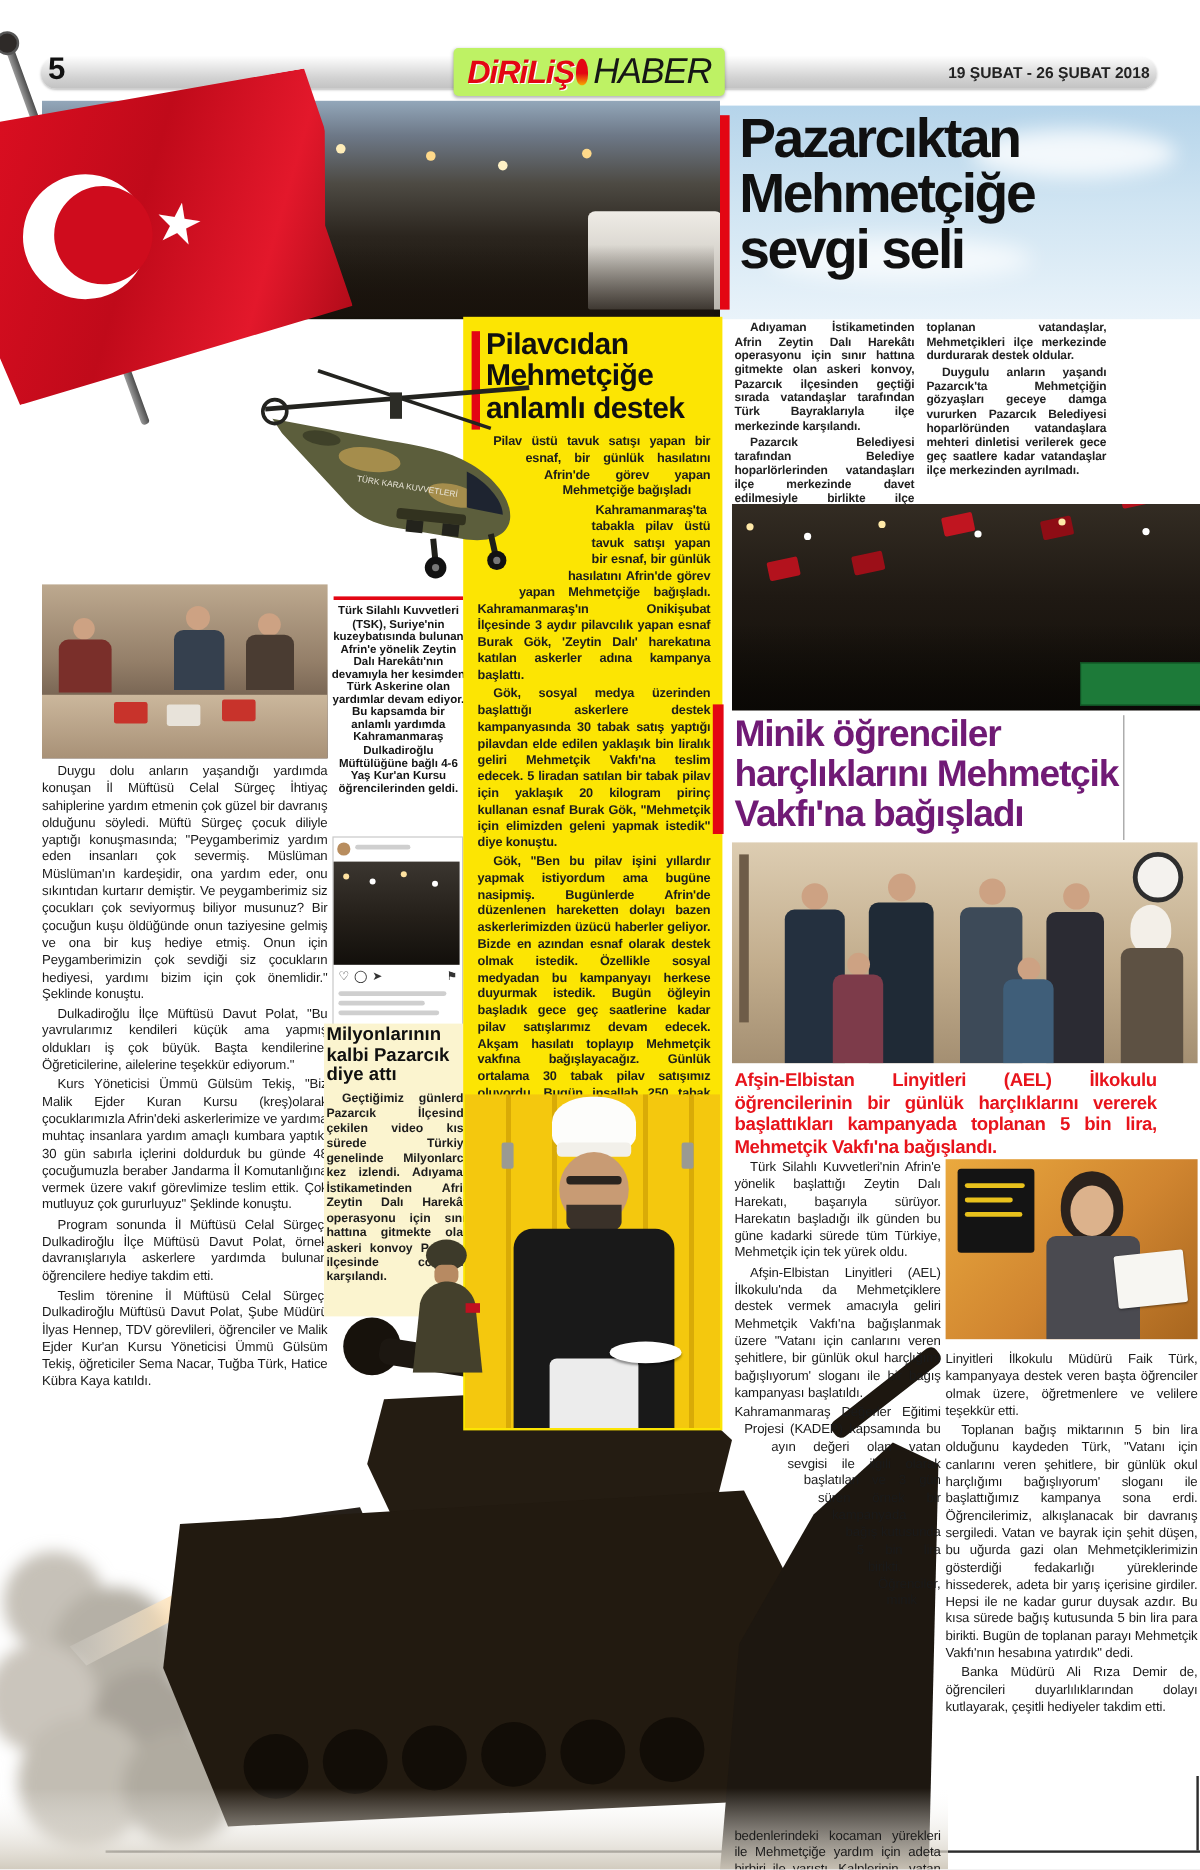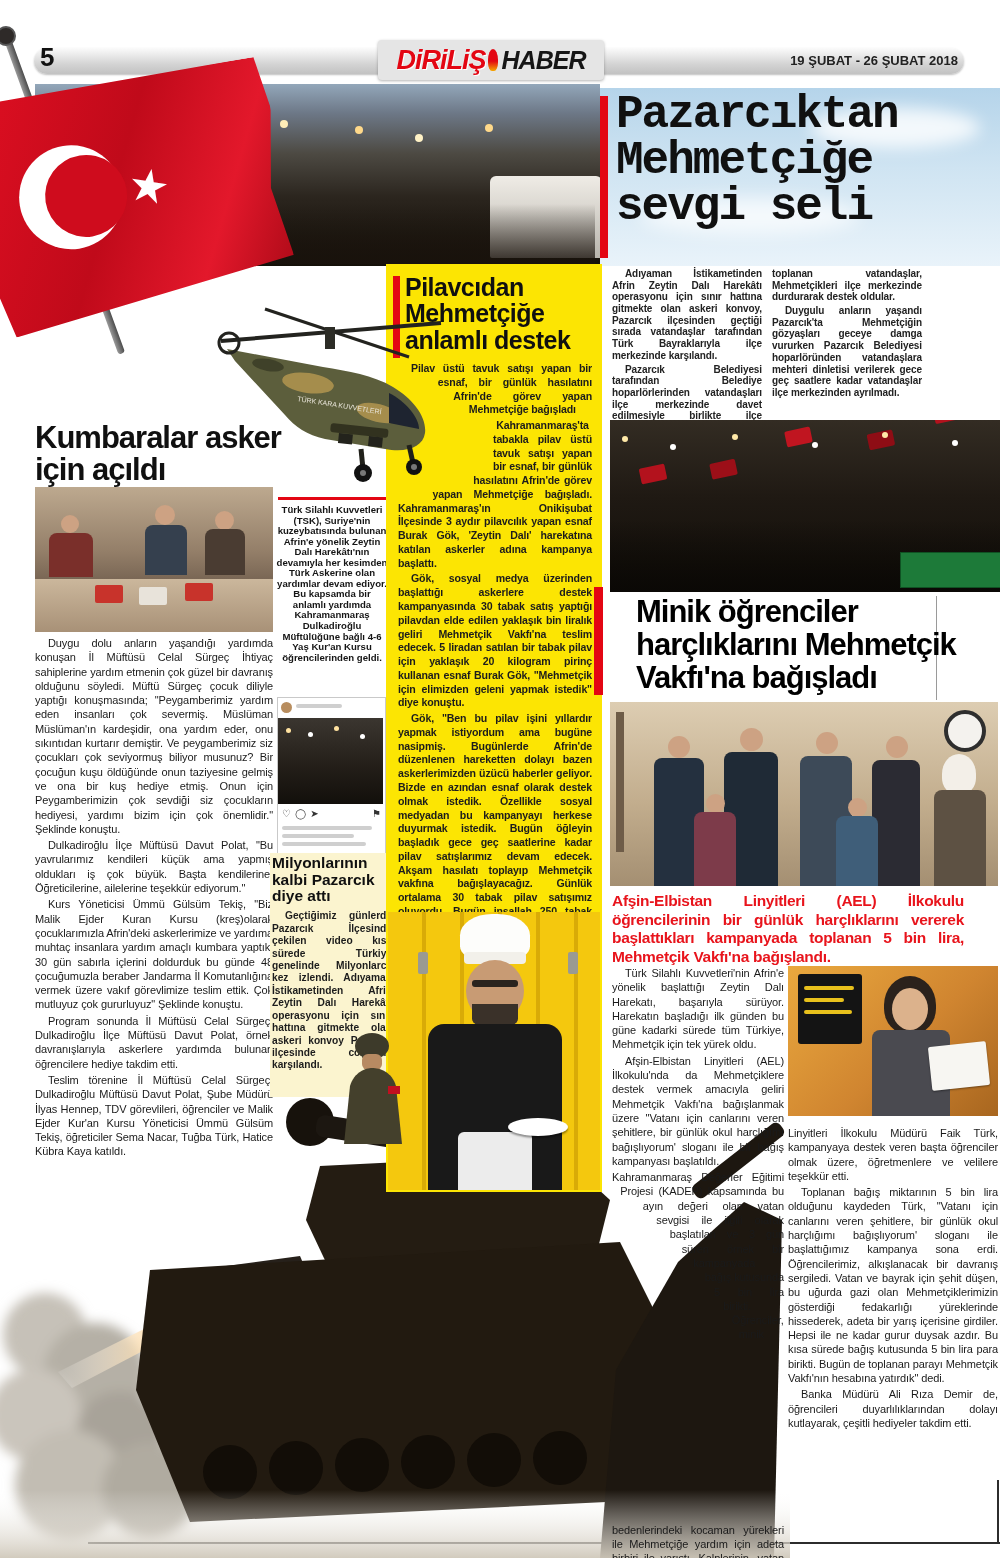--- a/index.html
+++ b/index.html
@@ -6,33 +6,33 @@
   .page{position:relative;width:1000px;height:1558px;margin:0 auto;background:#ffffff;
         font-family:"Liberation Sans",sans-serif;overflow:hidden;color:#1a1a1a;}
   .abs{position:absolute;}
   p{margin:0 0 2px 0;text-indent:13px;}
   p.noindent{text-indent:0;}
 
   
   .band{left:34px;top:48px;width:930px;height:26px;border-radius:13px;
         background:linear-gradient(180deg,#fbfbfb,#d2d2d2 65%,#c2c2c2);box-shadow:0 1px 2px rgba(0,0,0,.25);}
   .pagenum{left:40px;top:42px;font-size:26px;font-weight:bold;color:#111;}
-  .logobox{left:378px;top:40px;width:226px;height:40px;background:#e5e5e5;border-radius:4px;
+  .logobox{left:378px;top:40px;width:226px;height:40px;background:#bef264;border-radius:4px;
            box-shadow:0 1px 3px rgba(0,0,0,.3);display:flex;align-items:center;justify-content:center;}
   .logo1{font-size:27px;font-weight:bold;font-style:italic;color:#e30613;letter-spacing:-1px;
          text-shadow:1px 1px 0 #fff;}
-  .logo2{font-size:25px;font-weight:bold;font-style:italic;color:#161616;letter-spacing:-1px;margin-left:2px;}
+  .logo2{font-size:30px;font-weight:normal;font-style:italic;color:#161616;letter-spacing:-1px;margin-left:2px;}
   .logoflame{width:10px;height:22px;background:linear-gradient(180deg,#e30613 55%,#f6a800);
              border-radius:50% 50% 40% 40%;margin:0 2px;}
   .issuedate{left:730px;top:53px;width:228px;text-align:right;font-size:13px;font-weight:bold;color:#222;}
 
   
   .hl-pazarcik{font-size:46px;font-weight:bold;line-height:1.0;letter-spacing:-2px;color:#101010;}
   .hl-kumbara{font-size:31px;font-weight:bold;line-height:1.03;letter-spacing:-1px;color:#101010;}
-  .hl-minik{font-size:31px;font-weight:bold;line-height:1.06;letter-spacing:-1px;color:#000000;margin-left:24px;}
+  .hl-minik{font-size:31px;font-weight:bold;line-height:1.06;letter-spacing:-1px;color:#701a75;}
   .hl-pilav{font-size:25px;font-weight:bold;line-height:1.05;letter-spacing:-0.5px;color:#101010;}
   .hl-milyon{font-size:15.5px;font-weight:bold;line-height:1.08;color:#101010;}
   .redbar{background:#e30613;}
 
   
   .bt{font-size:11px;line-height:1.3;text-align:justify;letter-spacing:-0.1px;}
   .bt-sm{font-size:10px;line-height:1.17;text-align:justify;letter-spacing:-0.1px;font-weight:bold;color:#222;}
   .bt-yellow{font-size:10.6px;line-height:1.3;text-align:justify;font-weight:bold;color:#1c1c1c;letter-spacing:-0.15px;}
   .bt-intro{font-size:9.6px;line-height:1.1;font-weight:bold;text-align:center;color:#151515;}
   .bt-milyon{font-size:10.2px;line-height:1.22;font-weight:bold;text-align:justify;color:#1c1c1c;}
@@ -140,39 +140,38 @@
       <circle cx="16" cy="60" r="10" fill="none" stroke="#23231f" stroke-width="3"></circle>
       <text x="84" y="118" font-size="7" fill="#e8e4d8" transform="rotate(9 84 118)" id="heli-text">TÜRK KARA KUVVETLERİ</text>
     </svg>
   </div>
 
   <div class="abs ph" style="left:600px;top:88px;width:400px;height:178px;background:linear-gradient(180deg,#b5d4ea 0%,#cfe4f2 45%,#e9f3fa 100%);">
     <div class="dot" style="left:210px;top:20px;width:170px;height:40px;background:rgba(255,255,255,.8);filter:blur(8px);"></div>
     <div class="dot" style="left:40px;top:110px;width:220px;height:36px;background:rgba(255,255,255,.7);filter:blur(9px);"></div>
   </div>
   <div class="abs redbar" style="left:600px;top:96px;width:8px;height:162px;"></div>
-  <div class="abs hl-pazarcik" style="left:616px;top:92px;width:340px;font-family:Liberation Mono, monospace;">Pazarcıktan Mehmetçiğe sevgi seli</div>
+  <div class="abs hl-pazarcik" style="left:616px;top:92px;width:340px;">Pazarcıktan Mehmetçiğe sevgi seli</div>
 
   <div class="abs bt-sm" style="left:612px;top:268px;width:150px;height:158px;">
     <p>Adıyaman İstikametinden Afrin Zeytin Dalı Harekâtı operasyonu için sınır hattına gitmekte olan askeri konvoy, Pazarcık ilçesinden geçtiği sırada vatandaşlar tarafından Türk Bayraklarıyla ilçe merkezinde karşılandı.</p>
     <p>Pazarcık Belediyesi tarafından Belediye hoparlörlerinden vatandaşları ilçe merkezinde davet edilmesiyle birlikte ilçe merkezinde</p>
   </div>
   <div class="abs bt-sm" style="left:772px;top:268px;width:150px;height:158px;">
     <p class="noindent">toplanan vatandaşlar, Mehmetçikleri ilçe merkezinde durdurarak destek oldular.</p>
     <p>Duygulu anların yaşandı Pazarcık'ta Mehmetçiğin gözyaşları geceye damga vururken Pazarcık Belediyesi hoparlöründen vatandaşlara mehteri dinletisi verilerek gece geç saatlere kadar vatandaşlar ilçe merkezinden ayrılmadı.</p>
   </div>
 
   <div class="abs ph ph-convoy" style="left:610px;top:420px;width:390px;height:172px;">
     <div class="dot" style="left:30px;top:46px;width:26px;height:16px;background:#b3121d;border-radius:2px;transform:rotate(-12deg);box-shadow:70px 10px 0 #9c0f18,150px -6px 0 #c01520,230px 14px 0 #8e0d15,300px 2px 0 #b3121d;"></div>
     <div class="dot" style="left:12px;top:16px;width:6px;height:6px;background:#ffe9a8;box-shadow:48px 8px 0 #fff,110px -2px 0 #ffe9a8,190px 6px 0 #fff,260px -4px 0 #ffe9a8,330px 4px 0 #fff;"></div>
     <div class="dot" style="left:0;top:100px;width:390px;height:72px;background:linear-gradient(180deg,rgba(40,30,20,0),rgba(10,8,5,.95));border-radius:0;"></div>
     <div class="greensign" style="left:290px;top:132px;width:100px;height:34px;"></div>
   </div>
 
-  <div class="abs hl-kumbara" style="left:35px;top:422px;width:250px;">Kumbaralar asker için açıldı</div>
   <div class="abs ph ph-class" style="left:35px;top:487px;width:238px;height:145px;">
     <div class="head" style="left:26px;top:28px;width:18px;height:18px;"></div>
     <div class="head" style="left:120px;top:18px;width:20px;height:20px;"></div>
     <div class="head" style="left:180px;top:24px;width:19px;height:19px;"></div>
     <div class="suit" style="left:110px;top:38px;width:42px;height:50px;background:#35404e;"></div>
     <div class="suit" style="left:170px;top:42px;width:40px;height:46px;background:#4a3c32;"></div>
     <div class="suit" style="left:14px;top:46px;width:44px;height:44px;background:#7a2f2a;"></div>
     <div class="dot" style="left:0;top:92px;width:238px;height:53px;background:linear-gradient(180deg,#cbb79c,#a89177);border-radius:0;"></div>
     <div class="dot" style="left:60px;top:98px;width:28px;height:18px;background:#c8332b;border-radius:2px;box-shadow:44px 2px 0 #e8e3da,90px -2px 0 #c8332b;"></div>
   </div>

